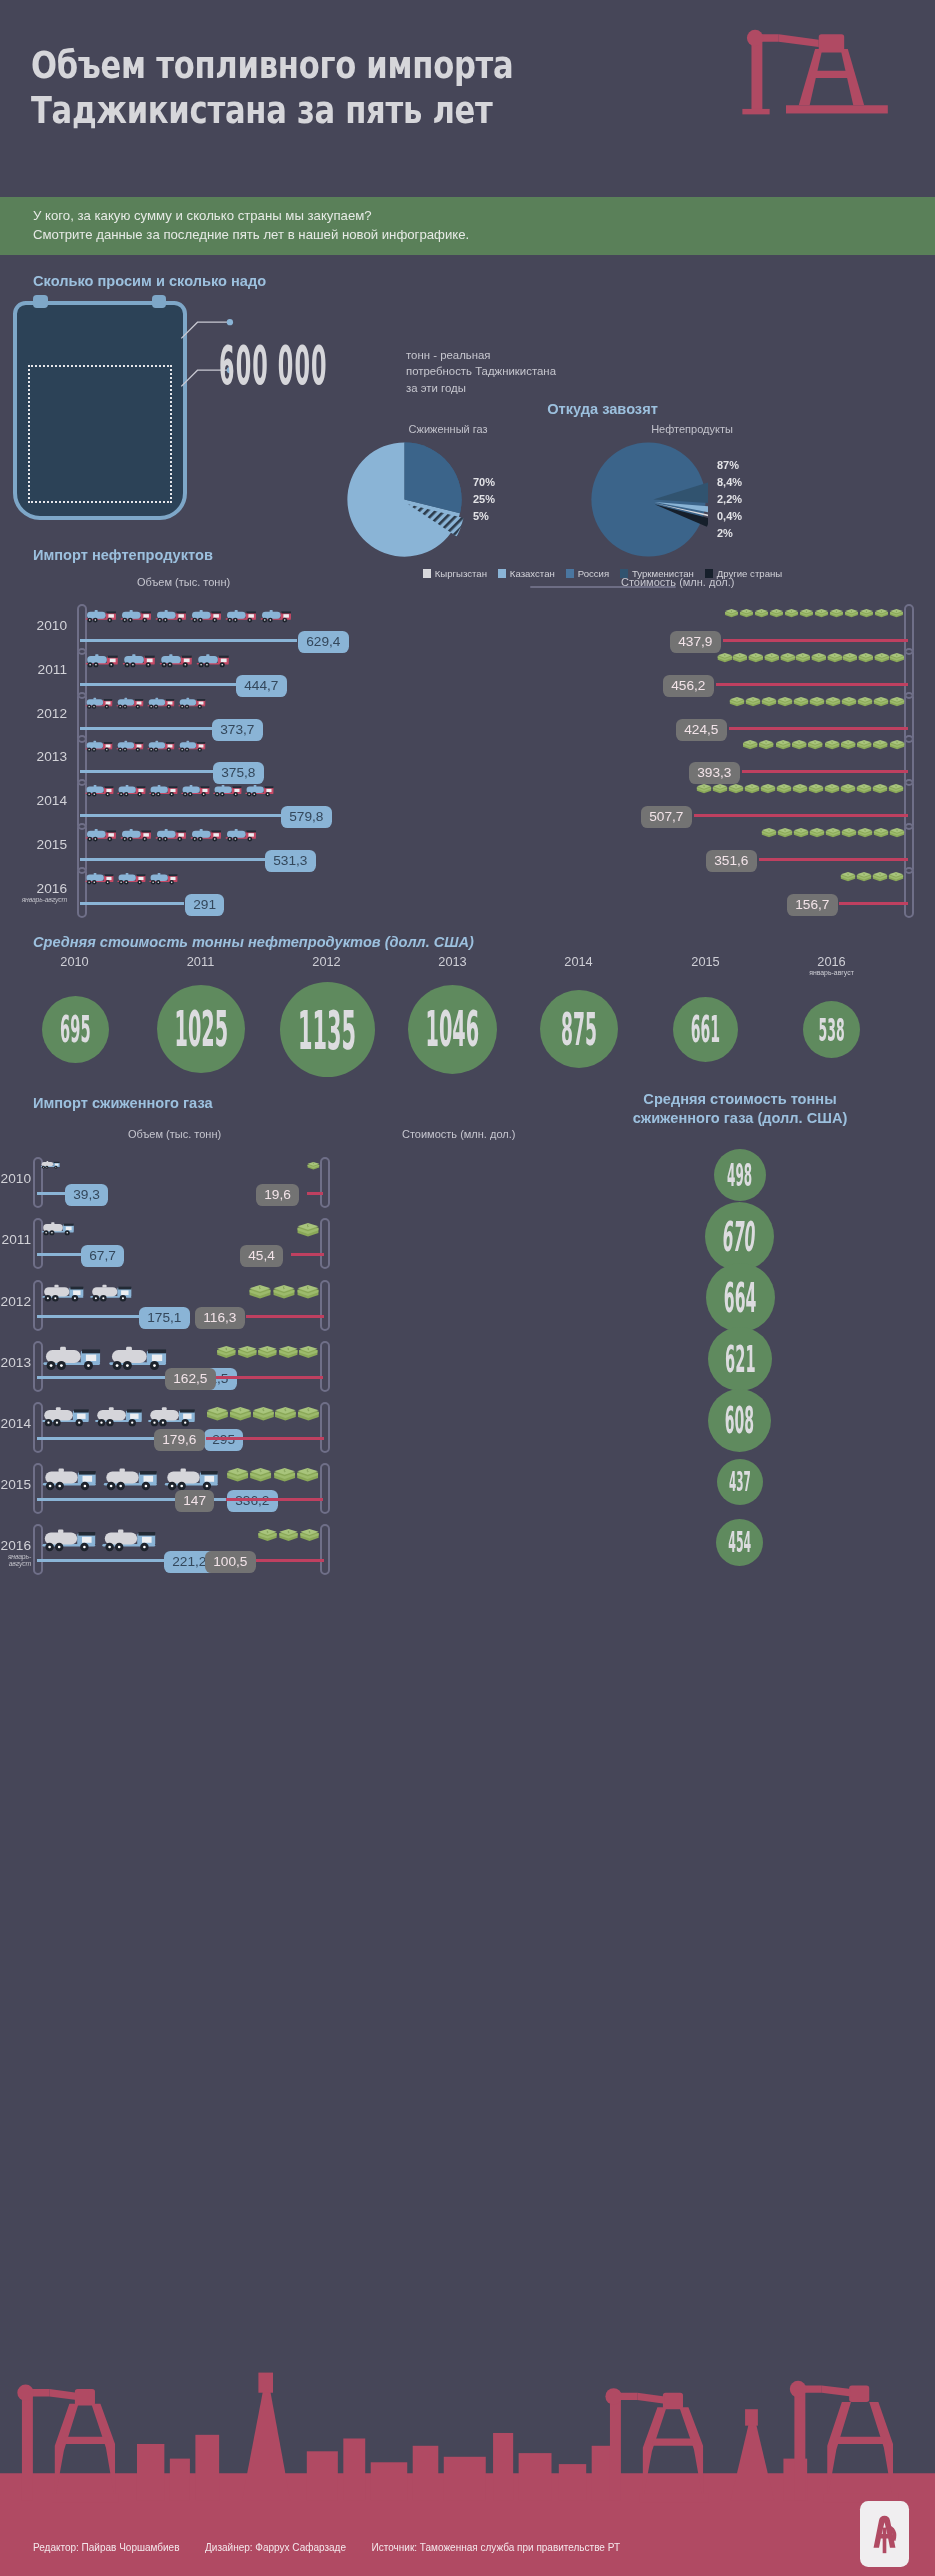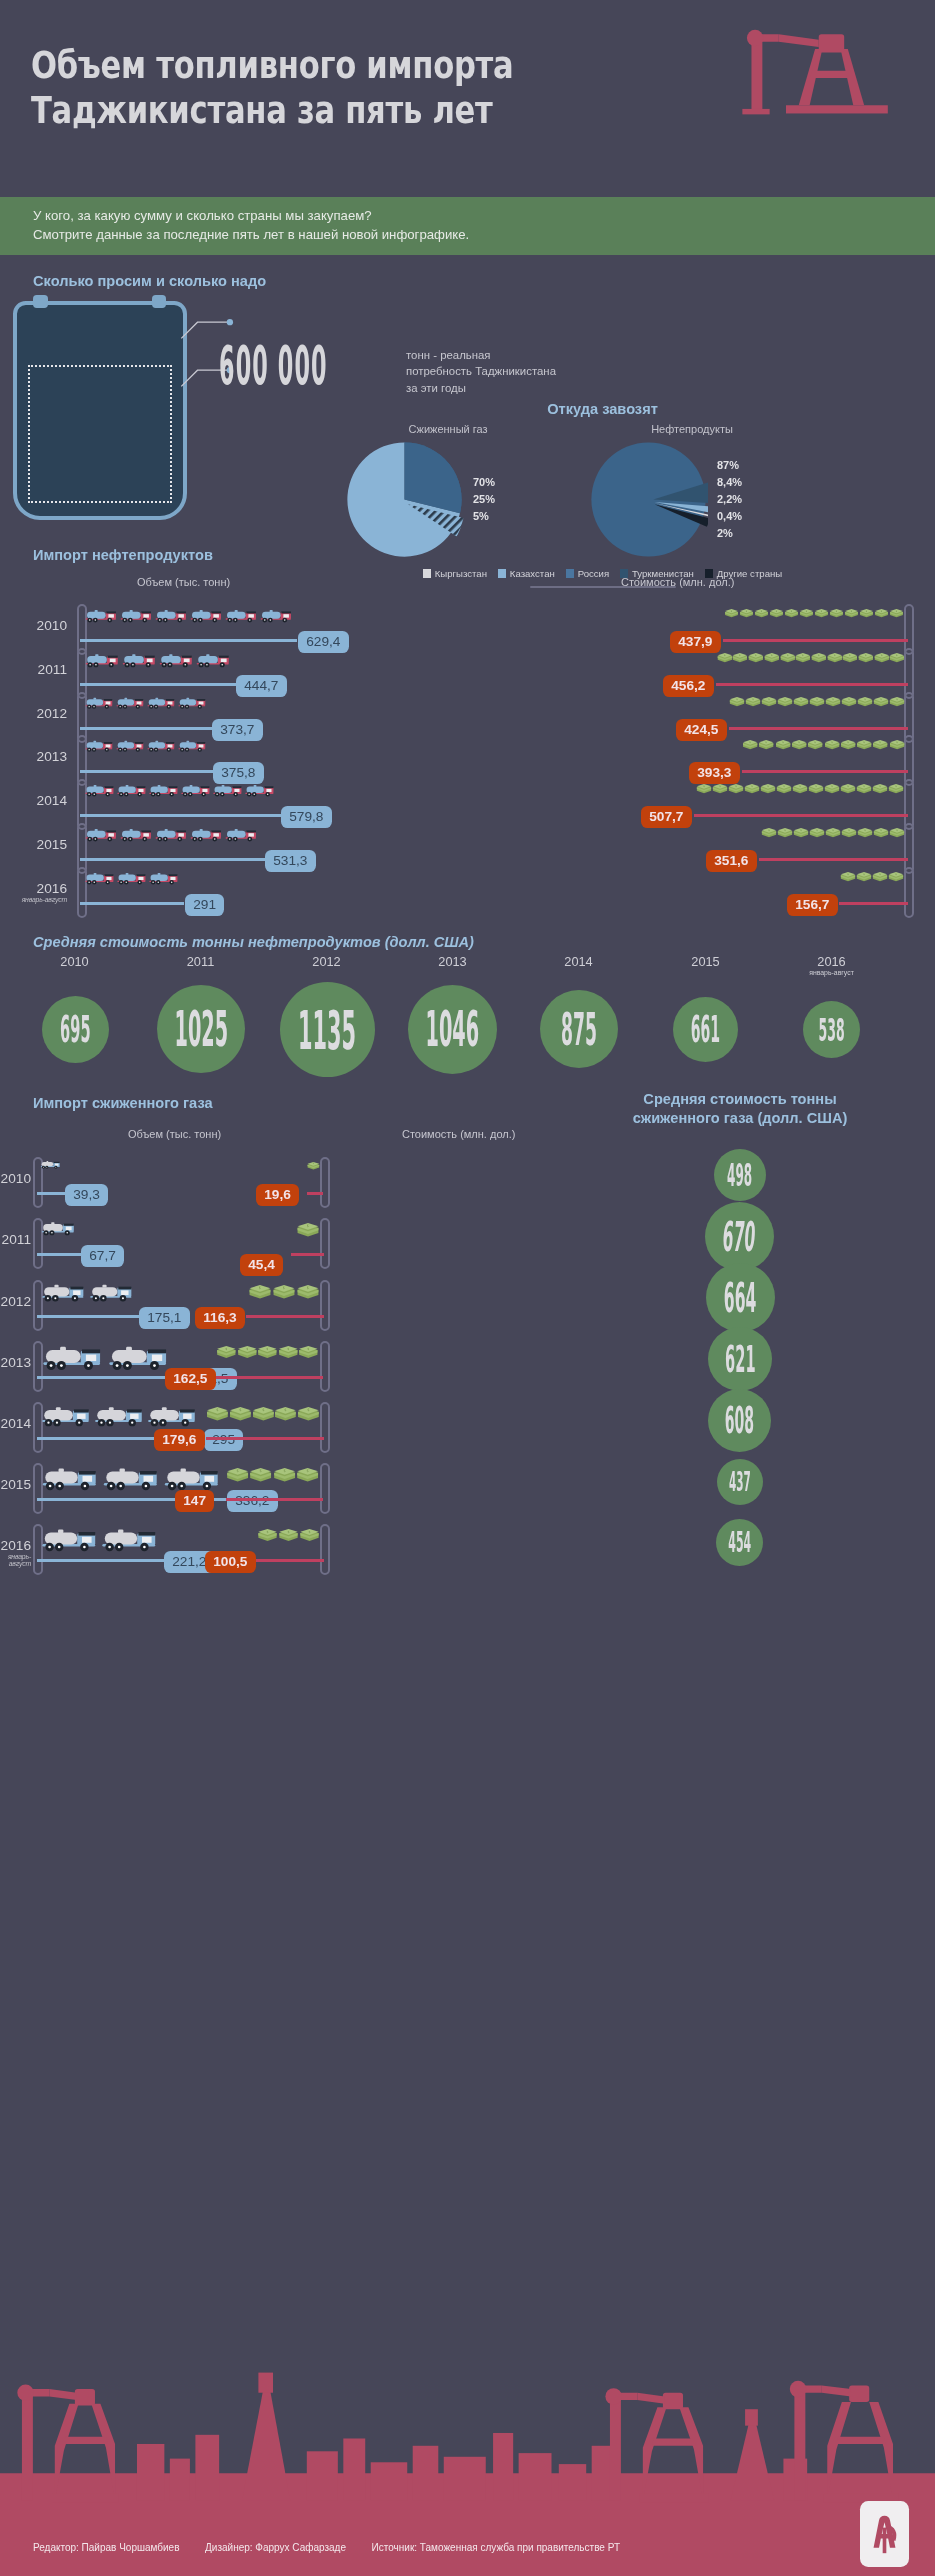--- a/index.html
+++ b/index.html
@@ -88,21 +88,21 @@
   .ysub { display:block; font-size:6.9px; letter-spacing:-0.2px; color:#c0c0c8; }
   .bracket { position:absolute; width:10px; height:51px; border:2.7px solid #6f6f88; border-radius:5.5px; }
   .baseline { position:absolute; height:2.7px; }
   .baseline.blue { background:#8ab4d6; }
   .baseline.red  { background:#bf4060; }
   .chip {
     position:absolute; font-size:13.7px; font-weight:400; padding:3.7px 8.2px 4.6px; border-radius:6.4px;
     white-space:nowrap; line-height:1;
   }
   .chip.blue { background:#8ab4d6; color:#34485c; }
-  .chip.red  { background:#c2410c; color:#f2e3e8;font-weight:bold; }
+  .chip.red  { background:#737373; color:#f2e3e8; }
   .trucks { position:absolute; display:flex; align-items:flex-end; }
   .money { position:absolute; display:flex; align-items:flex-end; }
 
   
   .circ-block { position:relative; }
   .circ-h { position:absolute; left:33px;font-style:italic; }
   .circ { position:absolute; background:#5f8a5e; border-radius:50%; display:flex; align-items:center; justify-content:center; }
   .circ span {
     font-family:"DejaVu Sans Condensed","Liberation Sans Narrow","Liberation Sans",sans-serif;
     font-weight:700; color:#dcdcdf; transform:scaleX(0.58) scaleY(1.35); white-space:nowrap;
@@ -1373,21 +1373,21 @@
       <div class="bracket" style="left:320px; top:1.8px;"></div>
       <div class="money" style="left:291px; top:7.3px; width:29px; justify-content:flex-end;">
             <svg width="24" height="14.6" viewBox="0 0 44 28">
     <path d="M2 9 L22 2 L42 9 L42 19 L22 26 L2 19 Z" fill="#8aa858"></path>
     <path d="M2 9 L22 16 L42 9 L42 14 L22 21 L2 14 Z" fill="#9cba6c"></path>
     <path d="M2 6 L22 0 L42 6 L22 13 Z" fill="#a8c47c"></path>
     <text x="22" y="8" font-size="7" fill="#6f8c46" text-anchor="middle" font-family="DejaVu Sans, sans-serif">$</text>
   </svg>
           </div>
       <div class="baseline red" style="left:291px; top:37px; width:33px;"></div>
-      <div class="chip red" style="left:240px; top:29px;margin-top:9px;">45,4</div>
+      <div class="chip red" style="left:240px; top:29px;">45,4</div>
     </div>
         <div class="row" style="left: 0px; top: 194px; width: 935px;">
       <div class="ylabel" style="left:0px; width:31px; top:16.4px;">
         2012
       </div>
       <div class="bracket" style="left:33px; top:1.8px;"></div>
       <div class="trucks" style="left:40px; top:3.7px; width:95px;">
             <svg width="48" height="21" viewBox="0 0 100 45">
     <rect x="4" y="30" width="88" height="4" rx="2" fill="#8ab4d6"></rect>
     <rect x="62" y="12" width="30" height="20" rx="3" fill="#8ab4d6"></rect>

